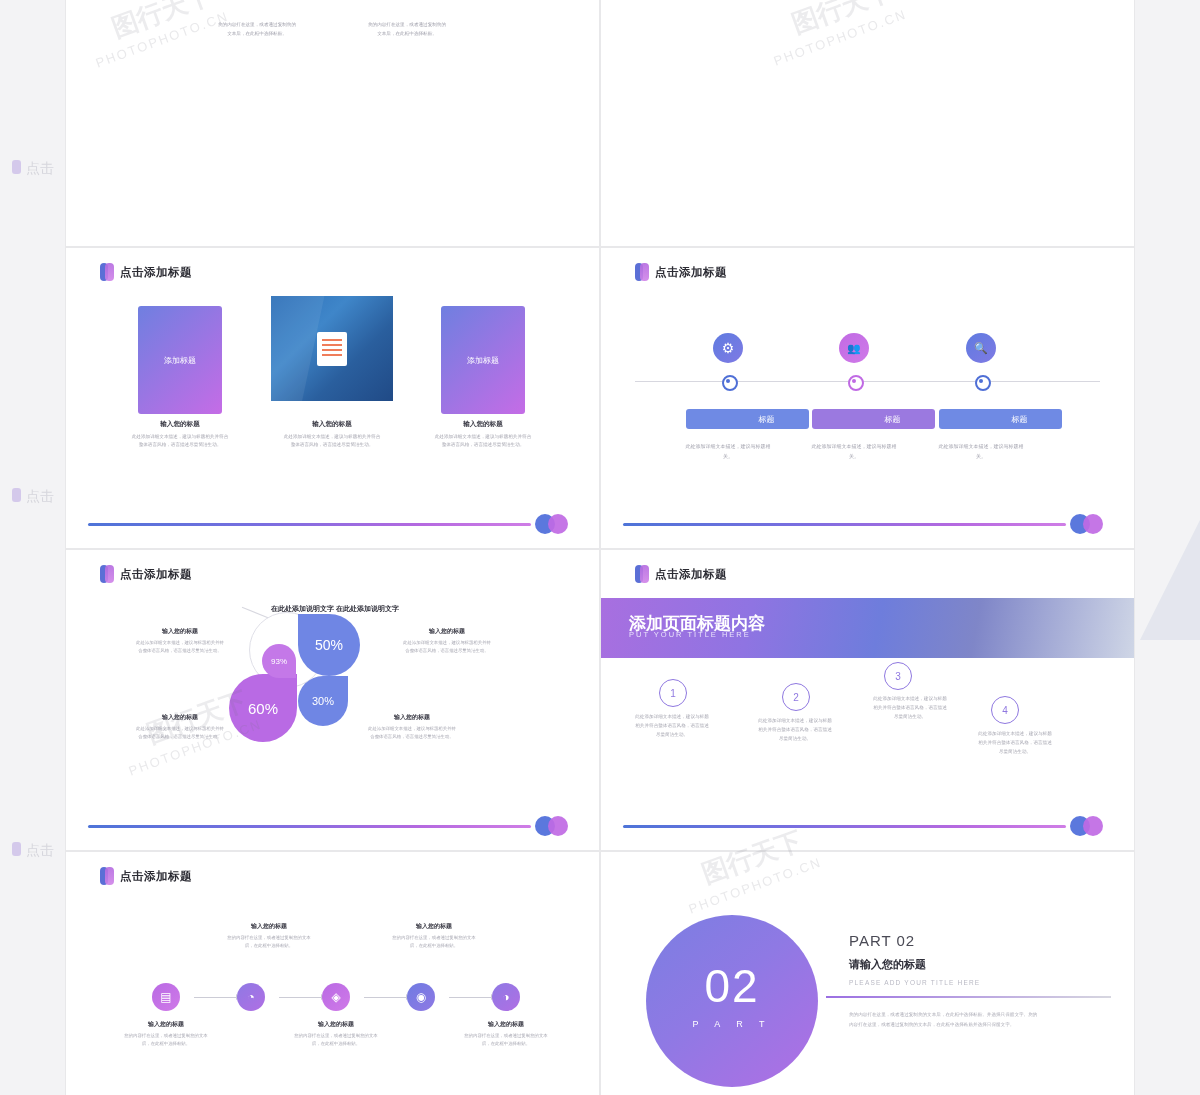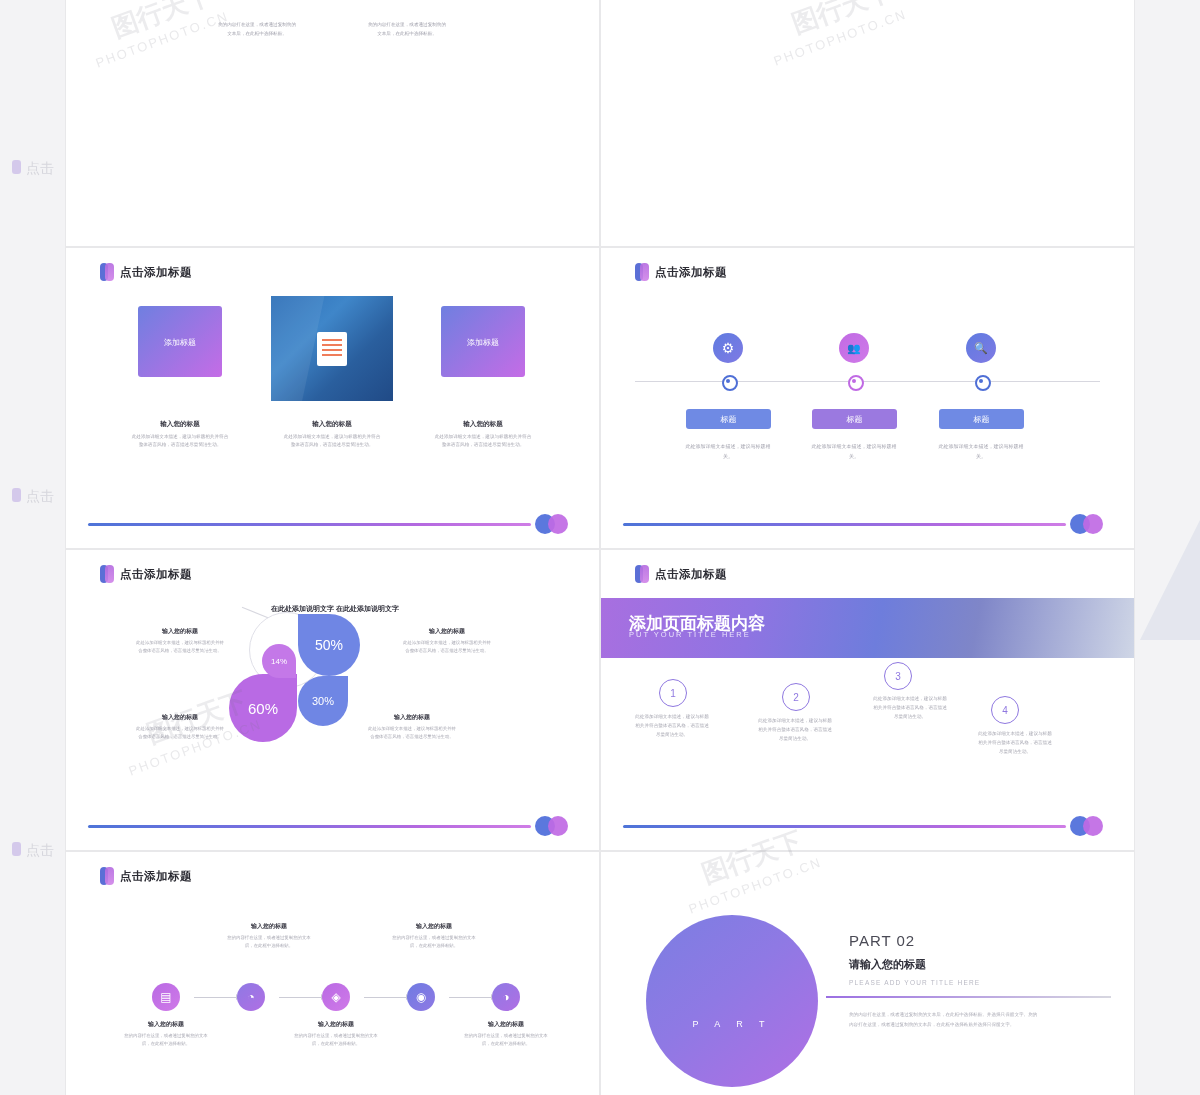--- a/index.html
+++ b/index.html
@@ -36,39 +36,39 @@
   .botdots{position:absolute;right:18px;bottom:12px;width:46px;height:24px;}
   .botdots i{position:absolute;display:block;border-radius:50%;}
   .botdots .d1{left:0;top:2px;width:20px;height:20px;background:#5b78dd;}
   .botdots .d2{left:13px;top:2px;width:20px;height:20px;background:#c06ae4;opacity:.92;}
 
   
   .p-col{position:absolute;font-size:4.6px;color:#9a9aa6;line-height:1.9;width:82px;text-align:center;}
   .p-col .ph-t{font-size:5.2px;color:#8c8c99;margin-bottom:3px;}
 
   
-  .sqr{position:absolute;width:84px;height:71px;border-radius:3px;}
+  .sqr{position:absolute;width:84px;height:108px;border-radius:3px;}
   .sqr.g{background:linear-gradient(135deg,#6f7fe0,#c56ce6);}
   .sqr .lab{position:absolute;left:0;right:0;top:50%;transform:translateY(-50%);text-align:center;color:#fff;font-size:8px;}
   .photo{position:absolute;width:122px;height:105px;background:
       linear-gradient(135deg,#2d6fb8 0%,#3f86c9 35%,#2a5f9e 65%,#204a86 100%);
       overflow:hidden;}
   .photo:before{content:"";position:absolute;left:-20px;top:-10px;width:60px;height:140px;background:rgba(255,255,255,.07);transform:rotate(12deg);}
   .photo .docicon{position:absolute;left:50%;top:50%;transform:translate(-50%,-50%);width:30px;height:34px;background:#fff;border-radius:2px;}
   .photo .docicon:before{content:"";position:absolute;left:5px;top:7px;width:20px;height:2px;background:#ef7d5a;box-shadow:0 5px 0 #ef7d5a,0 10px 0 #ef7d5a,0 15px 0 #ef7d5a;}
   .cap{position:absolute;width:100px;text-align:center;}
   .cap .t{font-size:6.6px;color:#3a3a45;font-weight:bold;margin-bottom:4px;}
   .cap .d{font-size:4.6px;color:#a2a2ad;line-height:1.85;}
 
   
   .line-h{position:absolute;height:1px;background:#d7d7df;}
   .circ-ico{position:absolute;width:30px;height:30px;border-radius:50%;display:flex;align-items:center;justify-content:center;color:#fff;font-size:14px;}
   .dot-sm{position:absolute;width:12px;height:12px;border-radius:50%;background:#fff;border:2px solid #4f6fd6;}
   .dot-sm i{position:absolute;left:2px;top:2px;width:4px;height:4px;border-radius:50%;background:#4f6fd6;}
-  .pill{position:absolute;width:85px;height:20px;border-radius:3px;background:#6f8ae4;color:#fff;font-size:8px;display:flex;align-items:center;justify-content:center;}
+  .pill{position:absolute;width:85px;height:20px;border-radius:3px;background:#6f8ae4;color:#fff;font-size:8px;display:flex;align-items:center;justify-content:center;padding-left:38px;}
   .pill.p2{background:#9b79e0;}
   .pill.p3{background:#6f8ae4;}
   .btxt{position:absolute;width:92px;text-align:center;font-size:5px;color:#a0a0ac;line-height:1.95;}
 
   
   .pieblob{position:absolute;border-radius:50%;color:#fff;display:flex;align-items:center;justify-content:center;font-weight:normal;}
   .noteT{position:absolute;font-size:7px;color:#2f2f3a;font-weight:bold;}
   .noteBox{position:absolute;width:92px;}
   .noteBox .t{font-size:6px;color:#3a3a45;font-weight:bold;margin-bottom:3px;}
   .noteBox .d{font-size:4.4px;color:#a6a6b1;line-height:1.9;}
@@ -240,21 +240,21 @@
     <div class="pieblob" style="left:232px;top:64px;width:62px;height:62px;background:#6f86e4;border-top-left-radius:0;font-size:14px;">
       <span>50%</span>
     </div>
     <div class="pieblob" style="left:232px;top:126px;width:50px;height:50px;background:#6f86e4;border-top-right-radius:0;font-size:11px;">
       <span>30%</span>
     </div>
     <div class="pieblob" style="left:163px;top:124px;width:68px;height:68px;background:#b96ae4;border-top-right-radius:0;font-size:15px;">
       <span>60%</span>
     </div>
     <div class="pieblob" style="left:196px;top:94px;width:34px;height:34px;background:#c478e8;border-bottom-right-radius:0;font-size:8px;">
-      <span>14%</span>
+      <span>93%</span>
     </div>
 
     <div class="noteBox" style="left:68px;top:77px;text-align:center;">
       <div class="t">输入您的标题</div>
       <div class="d">此处添加详细文本描述，建议与标题相关并符合整体语言风格，语言描述尽量简洁生动。</div>
     </div>
     <div class="noteBox" style="left:335px;top:77px;text-align:center;">
       <div class="t">输入您的标题</div>
       <div class="d">此处添加详细文本描述，建议与标题相关并符合整体语言风格，语言描述尽量简洁生动。</div>
     </div>
@@ -364,20 +364,21 @@
     </div>
     <div class="chaintxt" style="left:397px;top:168px;">
       <div class="t">输入您的标题</div>
       <div class="d">您的内容打在这里，或者通过复制您的文本后，在此框中选择粘贴。</div>
     </div>
 
   </div>
 
   <div class="slide">
     <div class="bigcirc" style="left:45px;top:63px;">
+      <div class="n">02</div>
       <div class="p">P A R T</div>
     </div>
     <div class="ptitle1" style="left:248px;top:80px;">PART 02</div>
     <div class="ptitle2" style="left:248px;top:105px;">请输入您的标题</div>
     <div class="ptitle3" style="left:248px;top:127px;">PLEASE ADD YOUR TITLE HERE</div>
     <div class="pline" style="left:225px;top:144px;width:285px;"></div>
     <div class="pbody" style="left:248px;top:158px;">您的内容打在这里，或者通过复制您的文本后，在此框中选择粘贴。并选择只保留文字。您的内容打在这里，或者通过复制您的文本后，在此框中选择粘贴并选择只保留文字。</div>
   </div>
 
 </div>

